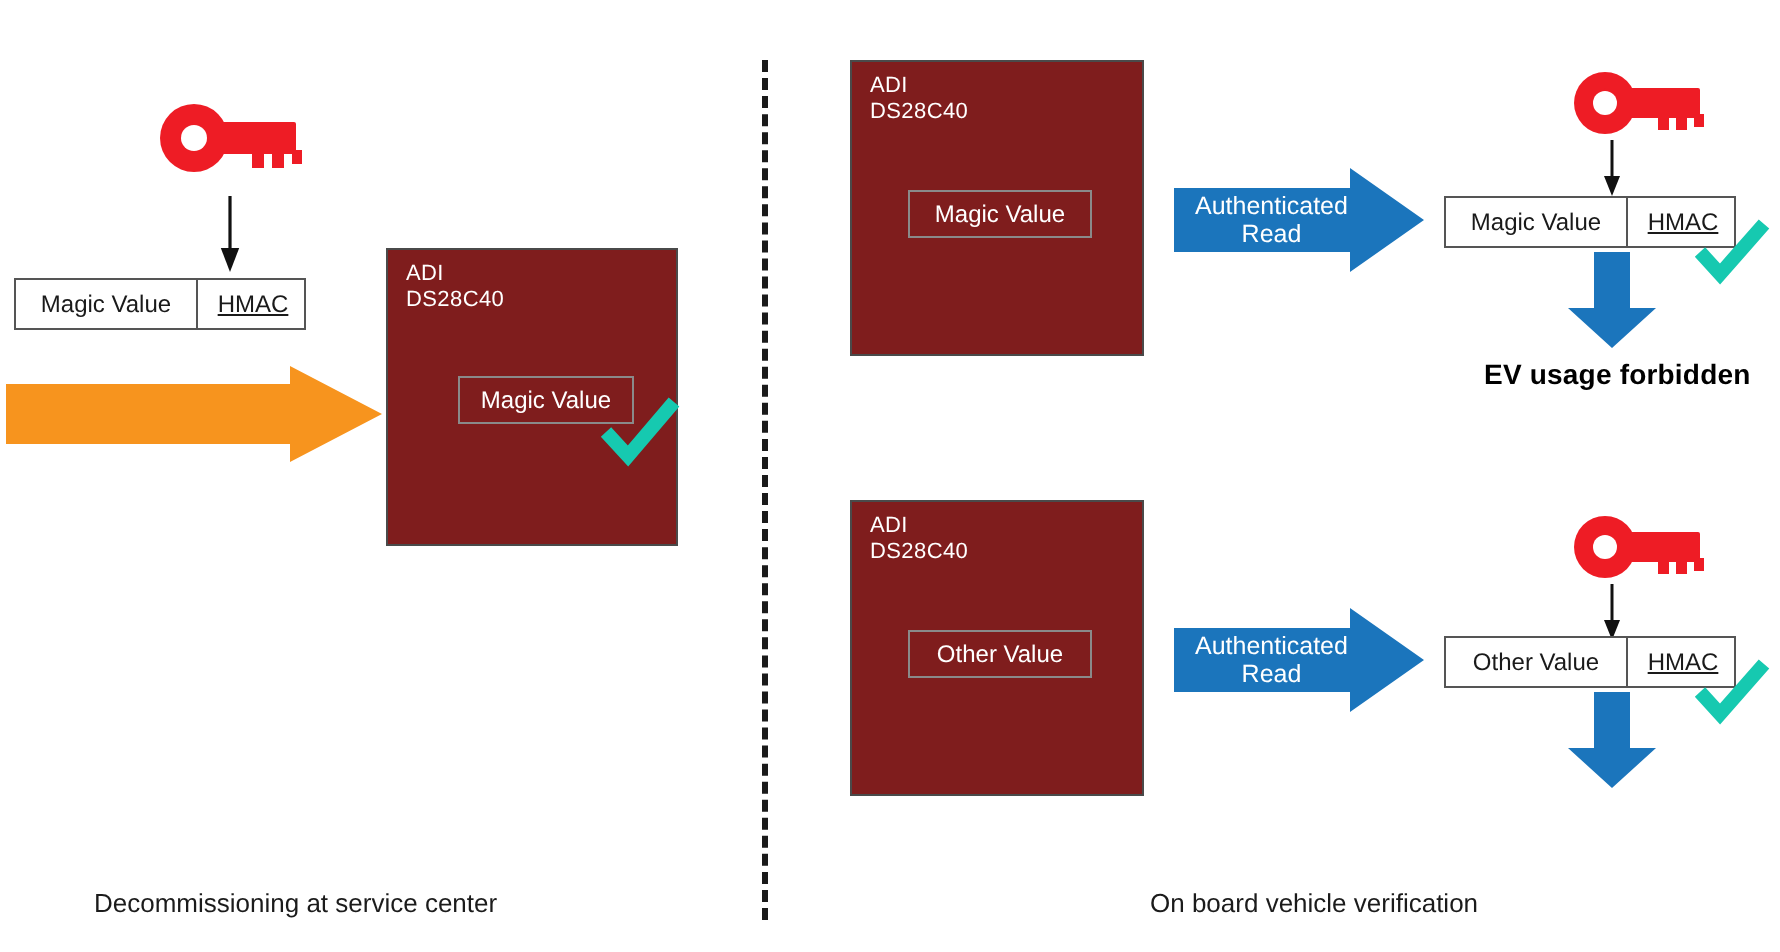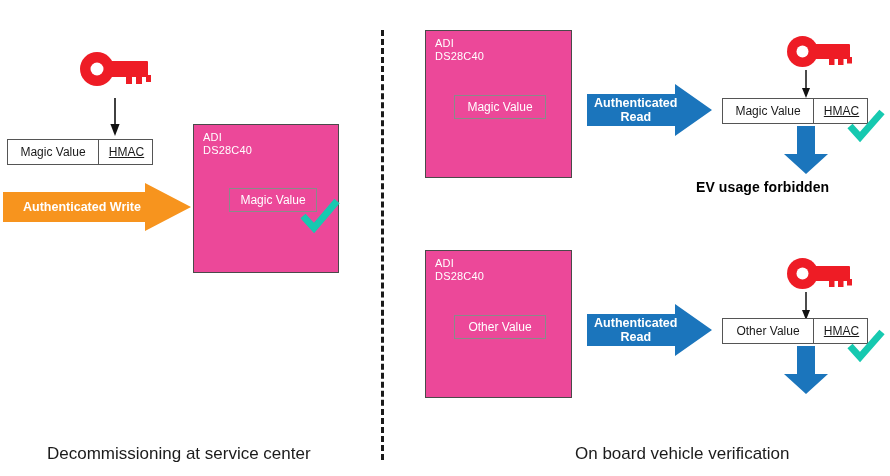--- a/index.html
+++ b/index.html
@@ -14,21 +14,21 @@
     position: relative;
     width: 890px;
     height: 476px;
     background: #ffffff;
     overflow: hidden;
   }
   .abs { position: absolute; }
 
   
   .chip {
-    background: #ec4899;
+    background: #7f1d1d;
     border: 1px solid #4a4a4a;
     box-sizing: border-box;
   }
   .chip-brand {
     position: absolute;
     left: 9px;
     top: 6px;
     color: #ffffff;
     font-size: 11px;
     line-height: 13px;
@@ -72,38 +72,37 @@
     border-left: 1px solid #555555;
     text-decoration: underline;
   }
 
   
   .block-arrow {
     position: absolute;
     display: flex;
     align-items: center;
     box-sizing: border-box;
-    font-weight: bold;
   }
   .block-arrow .lbl {
     position: relative;
     z-index: 2;
     color: #ffffff;
     font-size: 12.5px;
     line-height: 14px;
     text-align: center;
     width: 100%;
     padding-right: 16%;
     white-space: pre-line;
   }
 
   
   .caption {
     position: absolute;
-    font-size: 17px;
+    font-size: 13px;
     color: #1b1b1b;
     white-space: nowrap;
     font-family: "Liberation Sans", sans-serif;
   }
   .verdict {
     position: absolute;
     font-size: 14px;
     font-weight: bold;
     color: #000000;
     white-space: nowrap;
@@ -147,21 +146,20 @@
 
     <div class="frame abs" style="left:7px;top:139px;width:146px;">
       <div class="frame-cell value" style="width:90px;">Magic Value</div>
       <div class="frame-cell hmac" style="width:56px;">HMAC</div>
     </div>
 
     <div class="block-arrow" style="left:3px;top:183px;width:188px;height:48px;">
       <svg class="abs" style="left:0;top:0;" width="188" height="48" viewBox="0 0 188 48">
         <polygon points="0,9 142,9 142,0 188,24 142,48 142,39 0,39" fill="#F7941E"></polygon>
       </svg>
-      <div class="lbl">Authenticated Write</div>
     </div>
 
     <div class="chip abs" style="left:193px;top:124px;width:146px;height:149px;">
       <div class="chip-brand">ADI
 DS28C40</div>
       <div class="chip-value" style="left:35px;top:63px;width:88px;height:24px;">Magic Value</div>
       <div class="abs" style="left:106px;top:74px;width:40px;height:34px;">
         <svg width="40" height="34" viewBox="0 0 40 34">
           <polyline points="3,17 14,29 37,2" fill="none" stroke="#16C9B0" stroke-width="7" stroke-linecap="butt" stroke-linejoin="miter"></polyline>
         </svg>
@@ -221,21 +219,21 @@
           <polyline points="3,16 13,27 35,2" fill="none" stroke="#16C9B0" stroke-width="7" stroke-linecap="butt" stroke-linejoin="miter"></polyline>
         </svg>
       </div>
 
       <div class="abs" style="left:784px;top:126px;width:44px;height:48px;">
         <svg width="44" height="48" viewBox="0 0 44 48">
           <polygon points="13,0 31,0 31,28 44,28 22,48 0,28 13,28" fill="#1B75BC"></polygon>
         </svg>
       </div>
 
-      <div class="verdict" style="left:696px;top:179px;">EV usage forbidden</div>
+      <div class="verdict" style="left:742px;top:179px;">EV usage forbidden</div>
     </div>
 
     <div class="abs" style="left:0;top:0;width:890px;height:430px;">
 
       <div class="chip abs" style="left:425px;top:250px;width:147px;height:148px;">
         <div class="chip-brand">ADI
 DS28C40</div>
         <div class="chip-value" style="left:28px;top:64px;width:92px;height:24px;">Other Value</div>
       </div>
 

